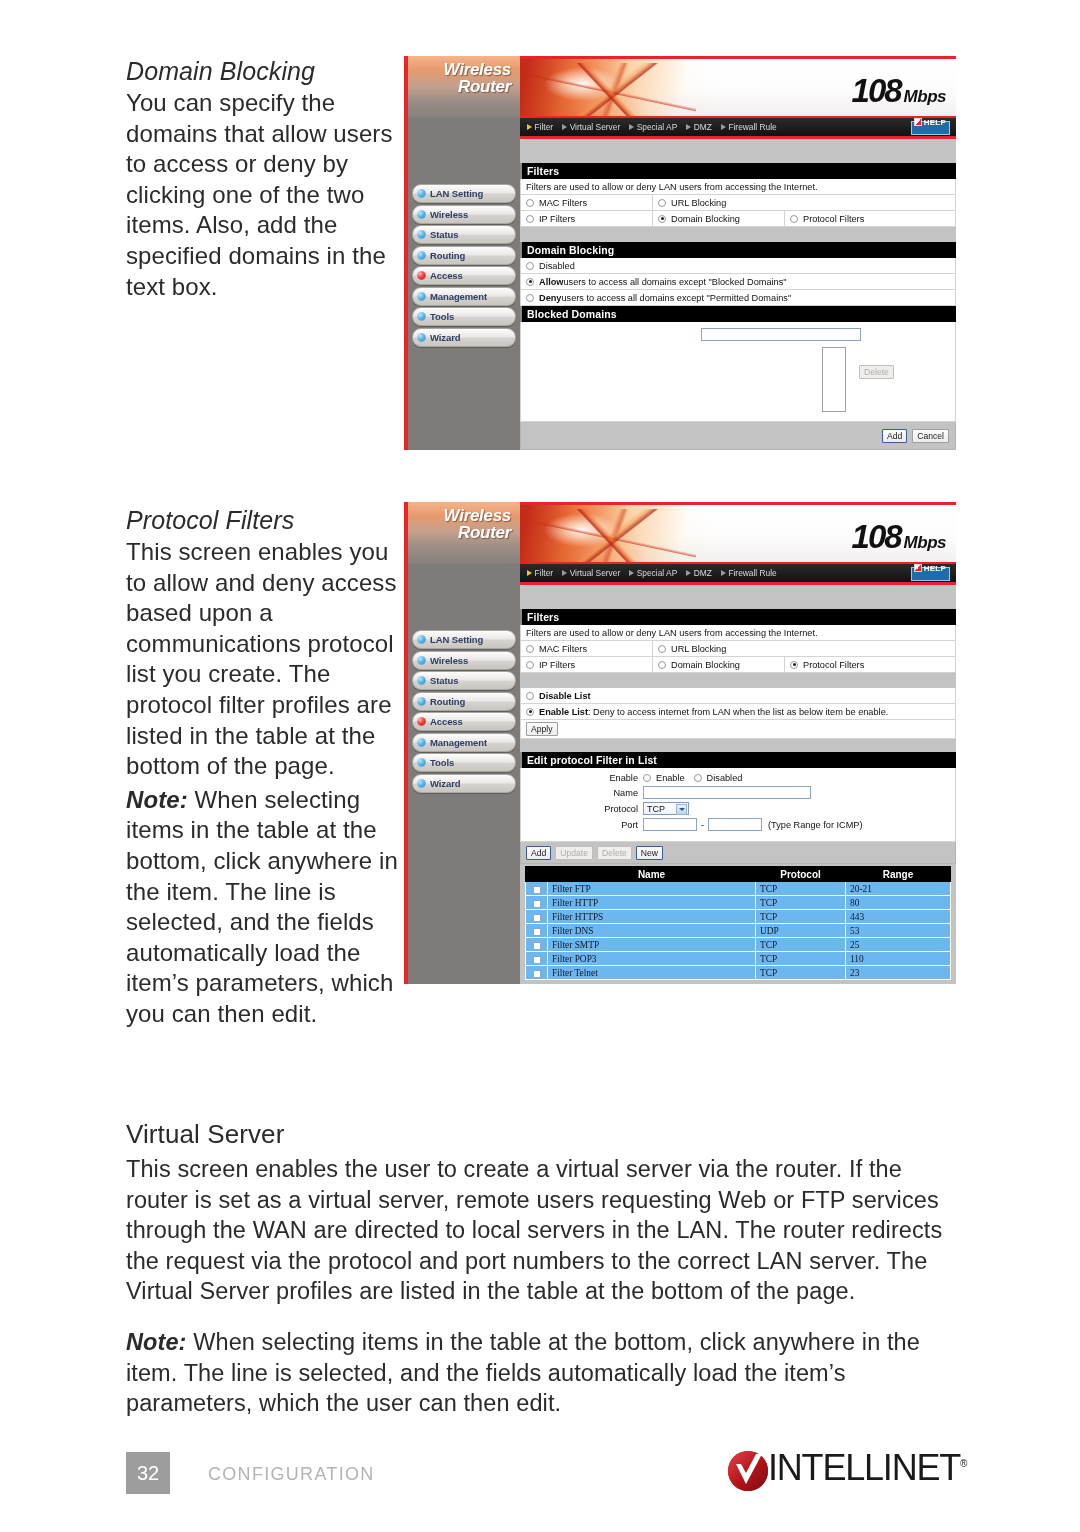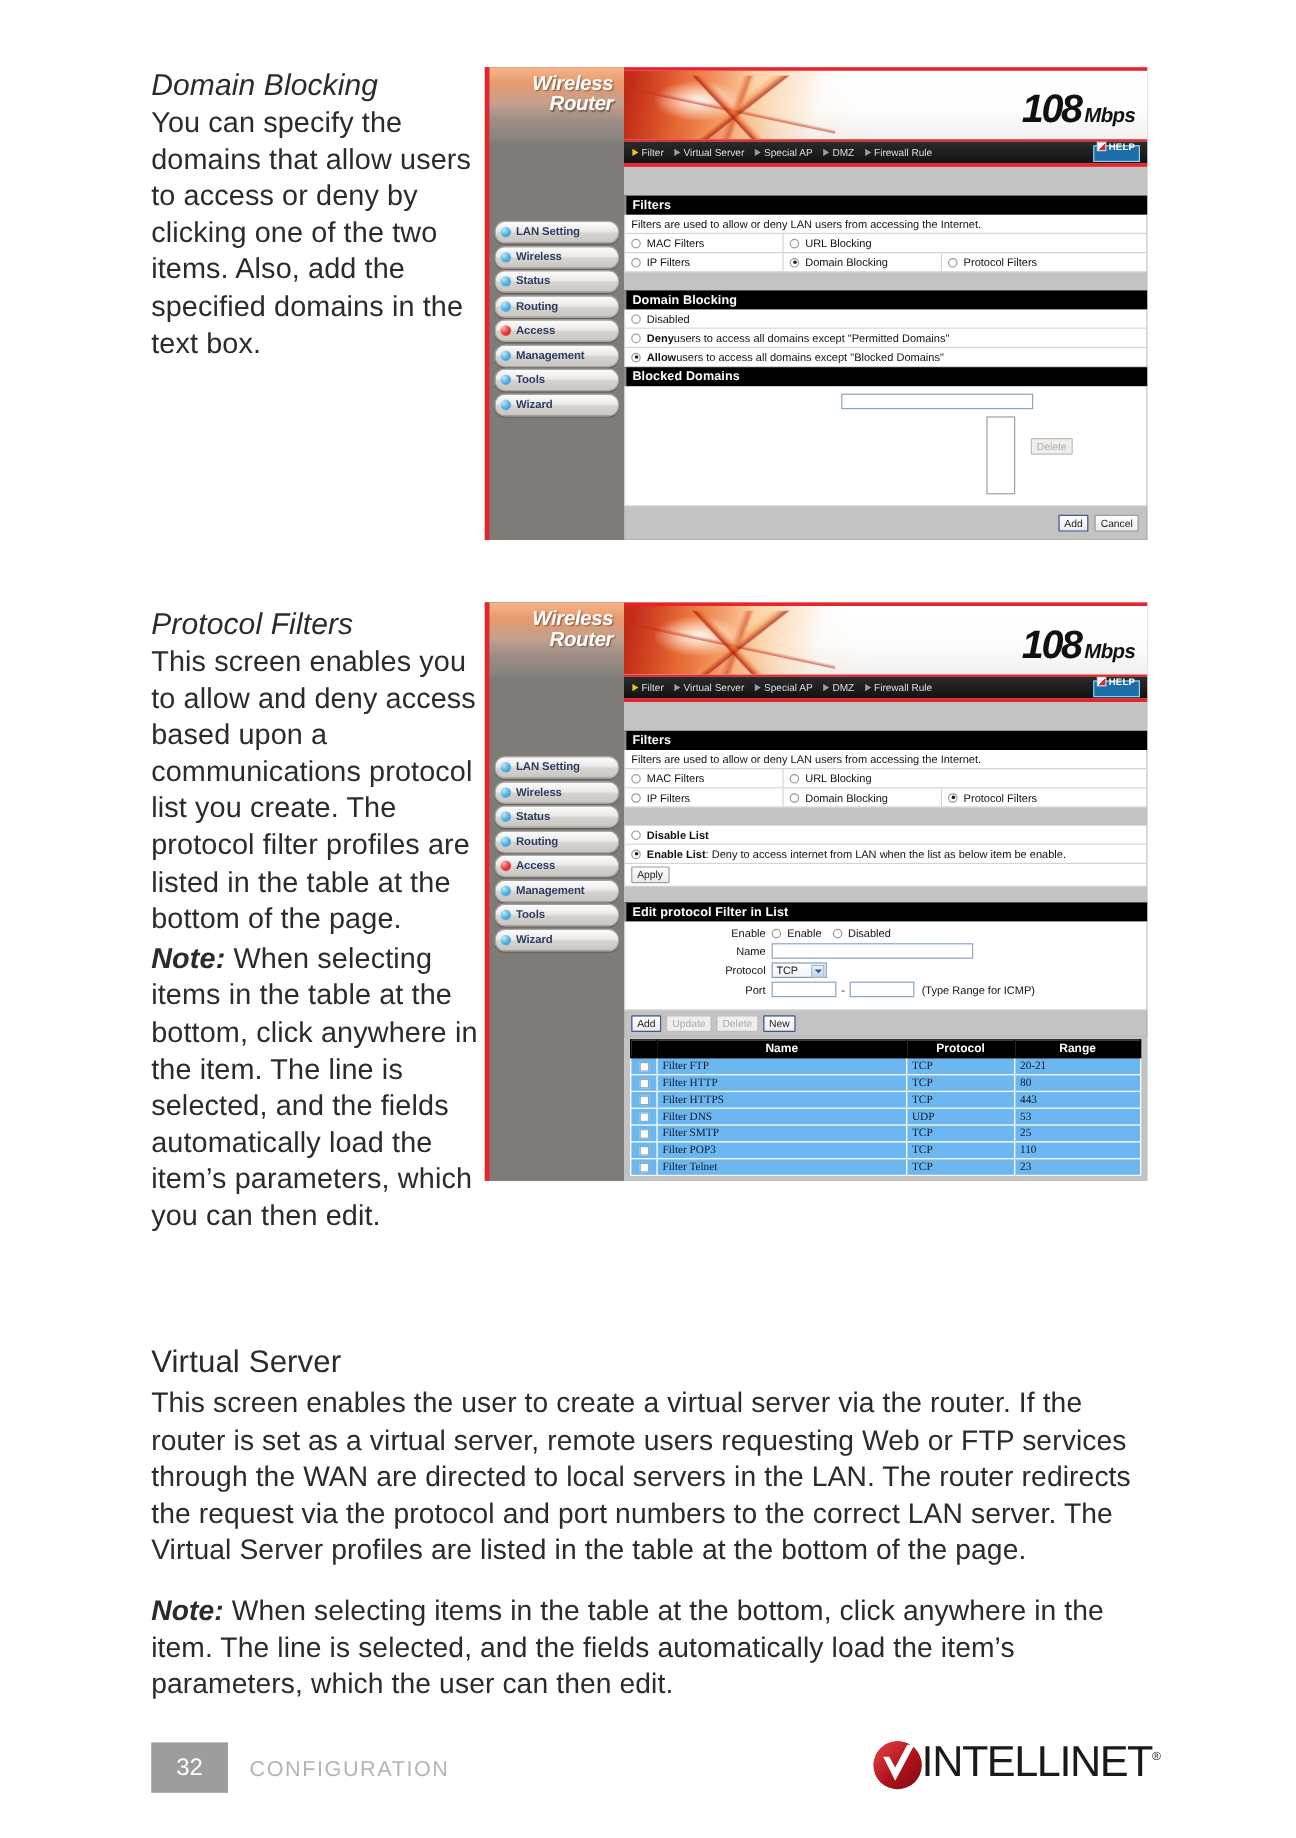--- a/index.html
+++ b/index.html
@@ -53,21 +53,21 @@
   .vs-para {
     font-size:23.5px;
     line-height:30.6px;
     margin:0;
     color:#2b2b2b;
   }
 
   
   .footer-pagebox {
     position:absolute; left:126px; top:1452px;
-    width:64px; height:42px;
+    width:44px; height:42px;
     background:#9d9d9d;
     color:#ffffff;
     font-size:20px;
     display:flex; align-items:center; justify-content:center;
     font-family:"Liberation Sans", sans-serif;
   }
   .footer-label {
     position:absolute; left:208px; top:1464px;
     font-size:18px; letter-spacing:1.3px;
     color:#b4b4b4;
@@ -521,28 +521,28 @@
       </div>
 
       <div class="pane-gap sm"></div>
 
       <div class="sec-bar">Domain Blocking</div>
       <div class="white-row">
           <span class="radio"></span>
           <span>Disabled</span>
         </div>
       <div class="white-row">
+          <span class="radio on"></span>
+          <span class="bold-t">Allow</span>
+          <span> users to access all domains except "Blocked Domains"</span>
+        </div>
+      <div class="white-row">
           <span class="radio"></span>
           <span class="bold-t">Deny</span>
           <span> users to access all domains except "Permitted Domains"</span>
-        </div>
-      <div class="white-row">
-          <span class="radio on"></span>
-          <span class="bold-t">Allow</span>
-          <span> users to access all domains except "Blocked Domains"</span>
         </div>
 
       <div class="sec-bar">Blocked Domains</div>
       <div class="bd-area">
         <div class="bd-input"></div>
         <div class="bd-list"></div>
         <div class="btn dis bd-del">Delete</div>
       </div>
       <div class="foot-bar">
         <div class="foot-btns">

